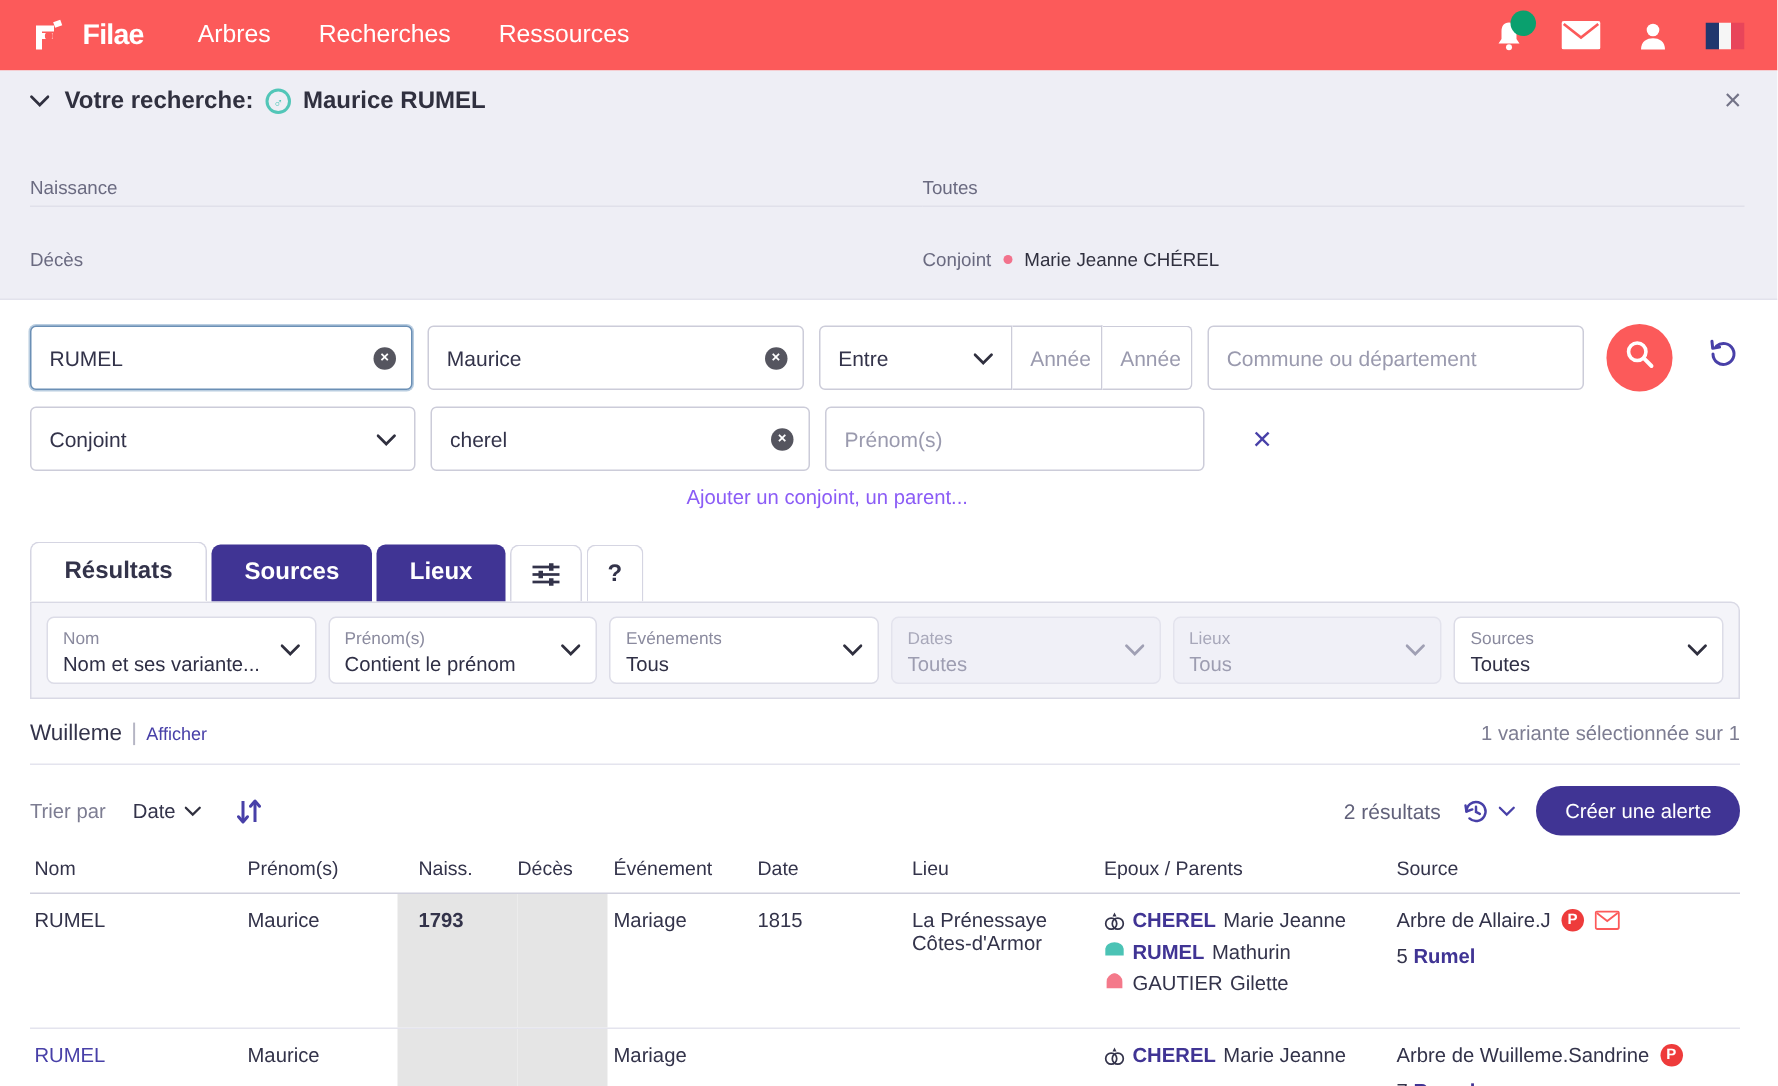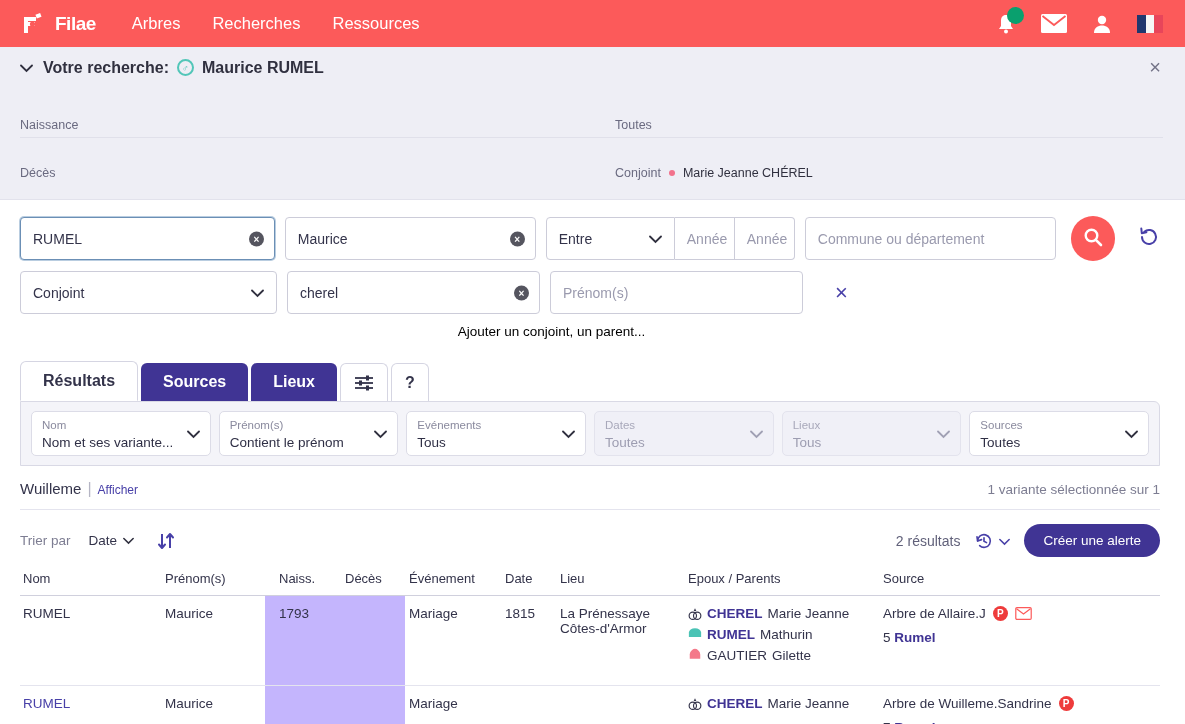--- a/index.html
+++ b/index.html
@@ -131,21 +131,21 @@
     display:flex; align-items:center; justify-content:center;
   }
   .sel-conjoint { width: 257px; justify-content: space-between; cursor: pointer; }
   .w-conj-nom { width: 253px; }
   .w-conj-prenom { width: 253px; }
   .row2-x {
     color: #4840a8; font-size: 22px; cursor: pointer;
     margin-left: 22px; line-height: 1; font-weight: 300;
   }
   .add-link {
-    text-align: center; color: #000000; font-size: 13.5px;
+    text-align: center; color: #8b5cf6; font-size: 13.5px;
     cursor: pointer; margin-top: 6px; margin-bottom: 0;
     padding-right: 80px;
   }
 
   
   .tabs-wrap {
     margin-top: 22px; padding-left: 20px; padding-right: 25px;
     display: flex; align-items: flex-end; gap: 3px;
     position: relative;
   }
@@ -235,24 +235,24 @@
     display: flex; font-size: 13.5px; color: #33334a;
     border-bottom: 1px solid #e4e4ee; min-height: 90px;
     padding-top: 10px;
   }
   .c-nom { width: 145px; padding-left: 3px; }
   .c-prenom { width: 100px; }
   .c-naiss { width: 80px; padding-left: 14px; }
   .c-deces { width: 60px; }
   .c-event { width: 100px; padding-left: 4px; }
   .c-date { width: 55px; }
-  .c-lieu { width: 128px; }
+  .c-lieu { width: 128px; margin-left: 48px; }
   .c-epoux { width: 195px; }
   .c-source { flex: 1; }
-  .trow .c-naiss, .trow .c-deces { background: #c4b5fd; margin-top:-10px; padding-top: 10px;}
+  .trow .c-naiss, .trow .c-deces { background: #e5e5e5; margin-top:-10px; padding-top: 10px; font-weight: bold;}
   .link-purple { color: #4840a8; cursor: pointer; }
   .ep-line {
     display: flex; align-items: center; gap: 5px;
     margin-bottom: 6px; font-size: 13.5px;
   }
   .ep-name { color: #403494; font-weight: bold; cursor: pointer; }
   .ep-first { color: #33334a; }
   .src-line { display: flex; align-items: center; gap: 7px; margin-bottom: 9px; }
   .src-txt { font-size: 13.5px; color: #33334a; }
   .p-badge {

